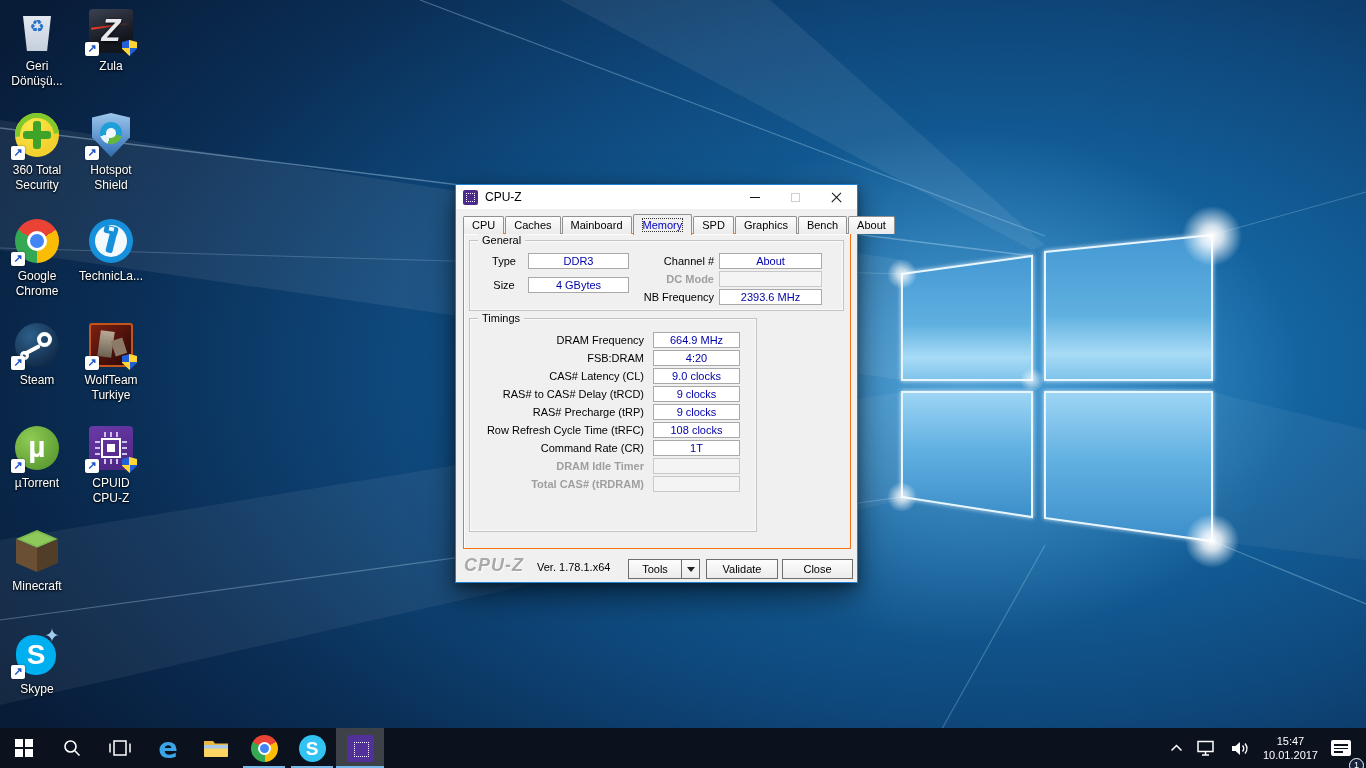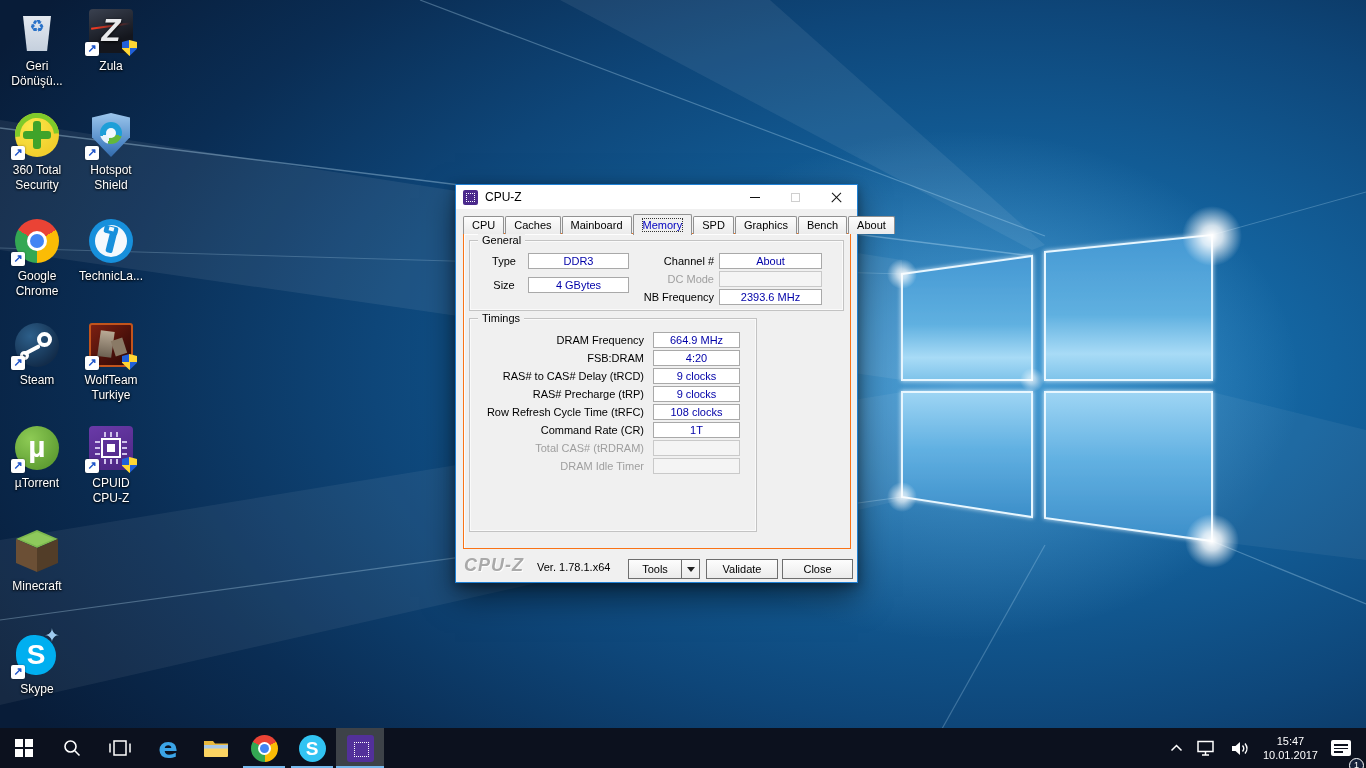--- a/index.html
+++ b/index.html
@@ -97,21 +97,21 @@
              background:#f0f0f0; box-shadow:inset 1px 1px 0 #fdfdfd; }
   .groupbox { position:absolute; border:1px solid #c3c3c3; box-shadow:inset 0 0 0 1px #fafafa; }
   .groupbox .legend { position:absolute; top:-7px; left:8px; background:#f0f0f0; padding:0 4px; font-size:11px; color:#000; }
   .gb-general { left:5px; top:6px; width:375px; height:71px; }
   .gb-timings { left:5px; top:84px; width:288px; height:214px; }
 
   .vbox { background:#fff; border:1px solid #a9a9a9; height:16px; font-size:11px; line-height:14px;
           text-align:center; color:#0000a8; overflow:hidden; }
   .vbox.dis { background:#f4f4f4; border-color:#c9c9c9; }
   .flabel { font-size:11px; color:#000; }
-  .flabel.dis { color:#9f9f9f; }
+  .flabel.dis { color:#9f9f9f;font-weight:bold; }
 
   .gen-left { position:absolute; left:10px; top:11px; }
   .gen-left .row { display:flex; align-items:center; height:17px; margin-bottom:7px; }
   .gen-left .flabel { width:48px; text-align:center; }
   .gen-left .vbox { width:101px; }
   .gen-right { position:absolute; left:160px; top:11px; }
   .gen-right .row { display:flex; align-items:center; height:17px; margin-bottom:1px; }
   .gen-right .flabel { width:84px; text-align:right; margin-right:5px; }
   .gen-right .vbox { width:103px; }
 
@@ -474,41 +474,45 @@
         <div class="tim-rows">
           <div class="t-row">
             <span class="flabel">DRAM Frequency</span>
             <div class="vbox">664.9 MHz</div>
           </div>
           <div class="t-row">
             <span class="flabel">FSB:DRAM</span>
             <div class="vbox">4:20</div>
           </div>
           <div class="t-row">
+            <span class="flabel">CAS# Latency (CL)</span>
+            <div class="vbox">9.0 clocks</div>
+          </div>
+          <div class="t-row">
             <span class="flabel">RAS# to CAS# Delay (tRCD)</span>
             <div class="vbox">9 clocks</div>
           </div>
           <div class="t-row">
             <span class="flabel">RAS# Precharge (tRP)</span>
             <div class="vbox">9 clocks</div>
           </div>
           <div class="t-row">
             <span class="flabel">Row Refresh Cycle Time (tRFC)</span>
             <div class="vbox">108 clocks</div>
           </div>
           <div class="t-row">
             <span class="flabel">Command Rate (CR)</span>
             <div class="vbox">1T</div>
           </div>
           <div class="t-row">
+            <span class="flabel dis">DRAM Idle Timer</span>
+            <div class="vbox dis"></div>
+          </div>
+          <div class="t-row">
             <span class="flabel dis">Total CAS# (tRDRAM)</span>
-            <div class="vbox dis"></div>
-          </div>
-          <div class="t-row">
-            <span class="flabel dis">DRAM Idle Timer</span>
             <div class="vbox dis"></div>
           </div>
         </div>
       </div>
     </div>
 
     <div class="cpuz-footer">
       <span class="logo">CPU-Z</span>
       <span class="version">Ver. 1.78.1.x64</span>
       <div class="w32btn btn-tools">Tools</div>

